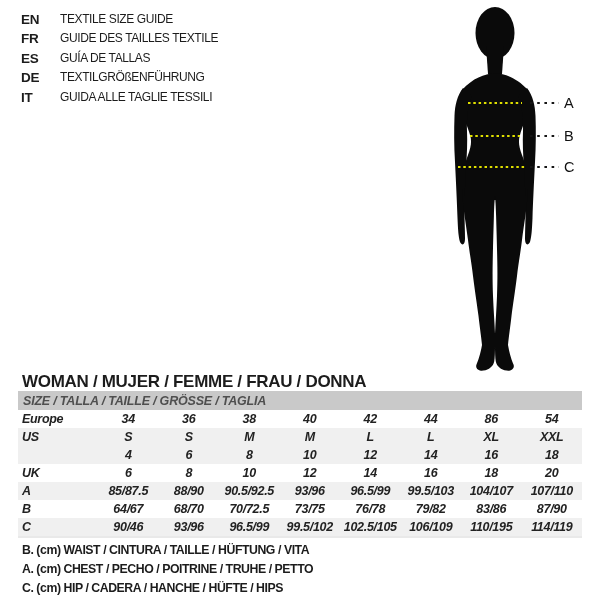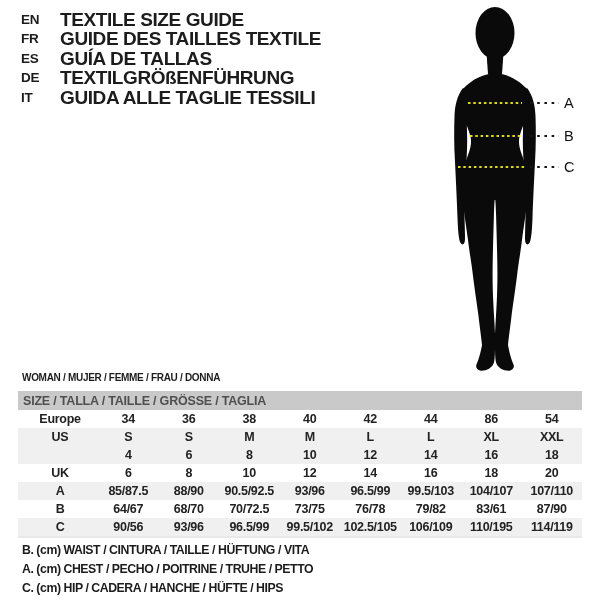--- a/index.html
+++ b/index.html
@@ -6,38 +6,38 @@
   body{
     width:600px;height:600px;background:#ffffff;position:relative;overflow:hidden;
     font-family:"Liberation Sans", sans-serif;color:#1c1c1c;
   }
   .abs{position:absolute;}
 
   
   .lang-block{left:21px;top:10px;}
   .lang-row{display:flex;line-height:19.4px;}
   .lang-code{width:39px;font-weight:bold;font-size:13.5px;letter-spacing:-0.3px;}
-  .lang-text{font-weight:bold;font-size:19px;letter-spacing:-0.4px;white-space:nowrap;}
+  .lang-text{font-weight:normal;font-size:12px;letter-spacing:-0.4px;white-space:nowrap;}
 
   
   .figure-svg{left:420px;top:4px;}
   .silhouette{fill:var(--silhouette,#0a0a0a);}
   .yellow-line{stroke:var(--line-yellow,#e0e000);stroke-width:2;stroke-dasharray:2.5 2.8;fill:none;}
   .dot-line{stroke:#161616;stroke-width:2;stroke-dasharray:2.6 4.6;fill:none;}
   .measure-label{font-family:"Liberation Sans",sans-serif;font-size:14.5px;font-weight:500;fill:#111;}
 
   
-  .section-title{left:22px;top:372px;font-size:10px;font-weight:bold;letter-spacing:-0.3px;white-space:nowrap;}
+  .section-title{left:22px;top:372px;font-size:17px;font-weight:bold;letter-spacing:-0.3px;white-space:nowrap;}
 
   
   .size-table{left:18px;top:391px;width:564px;border-collapse:collapse;table-layout:fixed;
-    font-size:12.5px;font-weight:bold;letter-spacing:-0.3px;border-bottom:2px solid #e9e9e9;}
+    font-size:12.5px;font-weight:bold;letter-spacing:-0.3px;border-bottom:2px solid #e9e9e9;font-style:italic;}
   .size-table col.label-col{width:80px;}
   .size-table td{height:18px;padding:0;text-align:center;vertical-align:middle;white-space:nowrap;color:#222;}
-  .size-table td.row-label{text-align:center;padding-left:4px;}
+  .size-table td.row-label{text-align:left;padding-left:4px;}
   .size-table tr.shaded td{background:var(--shaded-bg,#f0f0f0);}
   .size-table .header-bar td{background:var(--header-bg,#c9c9c9);color:#4f4f4f;text-align:left;
     padding-left:5px;height:19px;letter-spacing:-0.2px;}
 
   
   .legend-block{left:22px;top:541px;}
   .legend-row{line-height:18.8px;font-size:12.3px;font-weight:bold;letter-spacing:-0.45px;white-space:nowrap;}
 </style>
 </head>
 <body>
@@ -193,26 +193,26 @@
         <td>107/110</td>
       </tr>
       <tr>
         <td class="row-label">B</td>
         <td>64/67</td>
         <td>68/70</td>
         <td>70/72.5</td>
         <td>73/75</td>
         <td>76/78</td>
         <td>79/82</td>
-        <td>83/61</td>
+        <td>83/86</td>
         <td>87/90</td>
       </tr>
       <tr class="shaded">
         <td class="row-label">C</td>
-        <td>90/56</td>
+        <td>90/46</td>
         <td>93/96</td>
         <td>96.5/99</td>
         <td>99.5/102</td>
         <td>102.5/105</td>
         <td>106/109</td>
         <td>110/195</td>
         <td>114/119</td>
       </tr>
     </tbody>
 </table>

